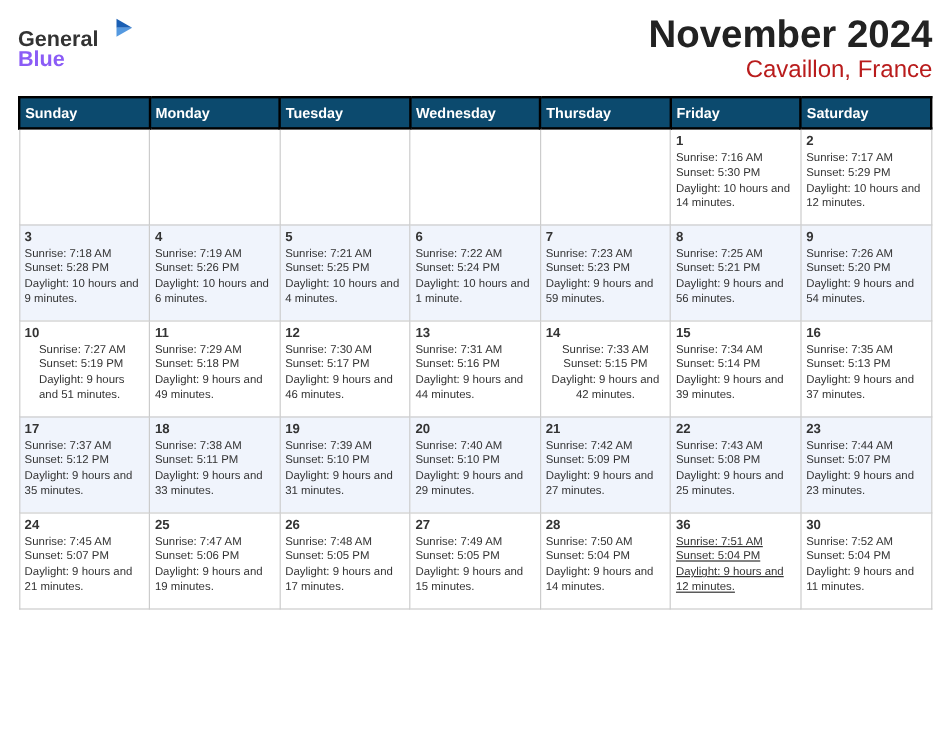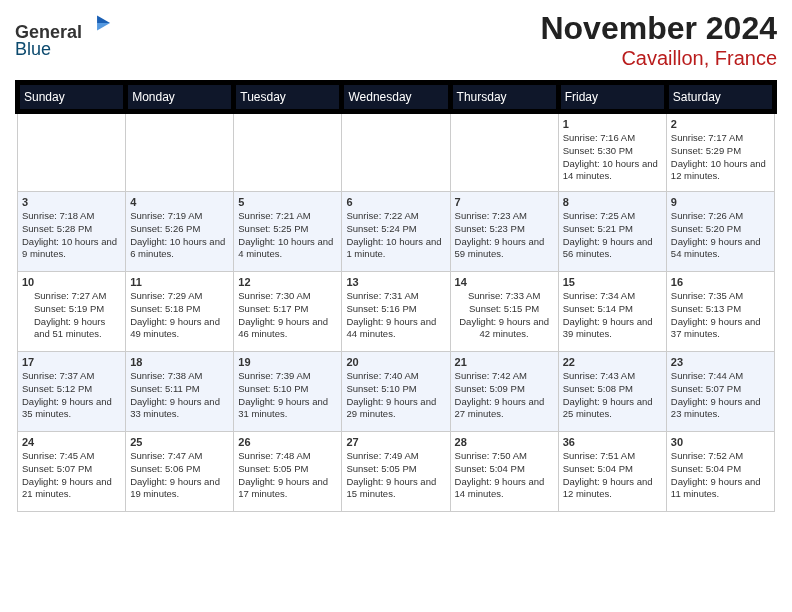--- a/index.html
+++ b/index.html
@@ -40,27 +40,27 @@
     .location {
       font-size: 20px;
       color: #b91c1c;
     }
     table {
       width: 100%;
       border-collapse: collapse;
       table-layout: fixed;
     }
     thead tr th {
-      background: #0f172a;
+      background: #0c4a6e;
       color: #fff;
       font-size: 12px;
-      font-weight: normal;
+      font-weight: bold;
       padding: 5px 4px;
       text-align: left;
-      border: 5px solid #000000;
+      border: 2px solid #000000;
     }
     tbody tr td {
       border: 1px solid #ccc;
       vertical-align: top;
       padding: 4px 4px;
       font-size: 10px;
       color: #333;
       min-height: 80px;
       height: 80px;
     }
@@ -89,21 +89,21 @@
   <div class="logo">
     <div>
       <div style="display:flex;align-items:center;text-align:right;">
         <span class="logo-text">
           <span class="logo-general">General</span><svg class="logo-icon" viewBox="0 0 30 30">
               <polygon points="14,6 28,14 14,14" fill="#1a5fb4"></polygon>
               <polygon points="14,14 28,14 14,22" fill="#5599e0"></polygon>
             </svg>
         </span>
       </div>
-      <div style="font-size:18px;font-weight:normal;color:#0c4a6e;margin-top:-4px;">Blue</div>
+      <div style="font-size:18px;font-weight:bold;color:#8b5cf6;margin-top:-4px;">Blue</div>
     </div>
   </div>
   <div class="title-block">
     <div class="month-title">November 2024</div>
     <div class="location">Cavaillon, France</div>
   </div>
 </div>
 
 <table>
   <thead>
@@ -295,21 +295,21 @@
 Daylight: 9 hours and 15 minutes.</div>
         </td>
         <td>
           <span class="day-num">28</span>
           <div class="day-info" style="white-space: pre-line;">Sunrise: 7:50 AM
 Sunset: 5:04 PM
 Daylight: 9 hours and 14 minutes.</div>
         </td>
         <td>
           <span class="day-num">36</span>
-          <div class="day-info" style="white-space: pre-line;">Sunrise: 7:51 AM
+          <div class="day-info" style="white-space: pre-line; text-decoration: underline;">Sunrise: 7:51 AM
 Sunset: 5:04 PM
 Daylight: 9 hours and 12 minutes.</div>
         </td>
         <td>
           <span class="day-num">30</span>
           <div class="day-info" style="white-space: pre-line;">Sunrise: 7:52 AM
 Sunset: 5:04 PM
 Daylight: 9 hours and 11 minutes.</div>
         </td>
       </tr>

